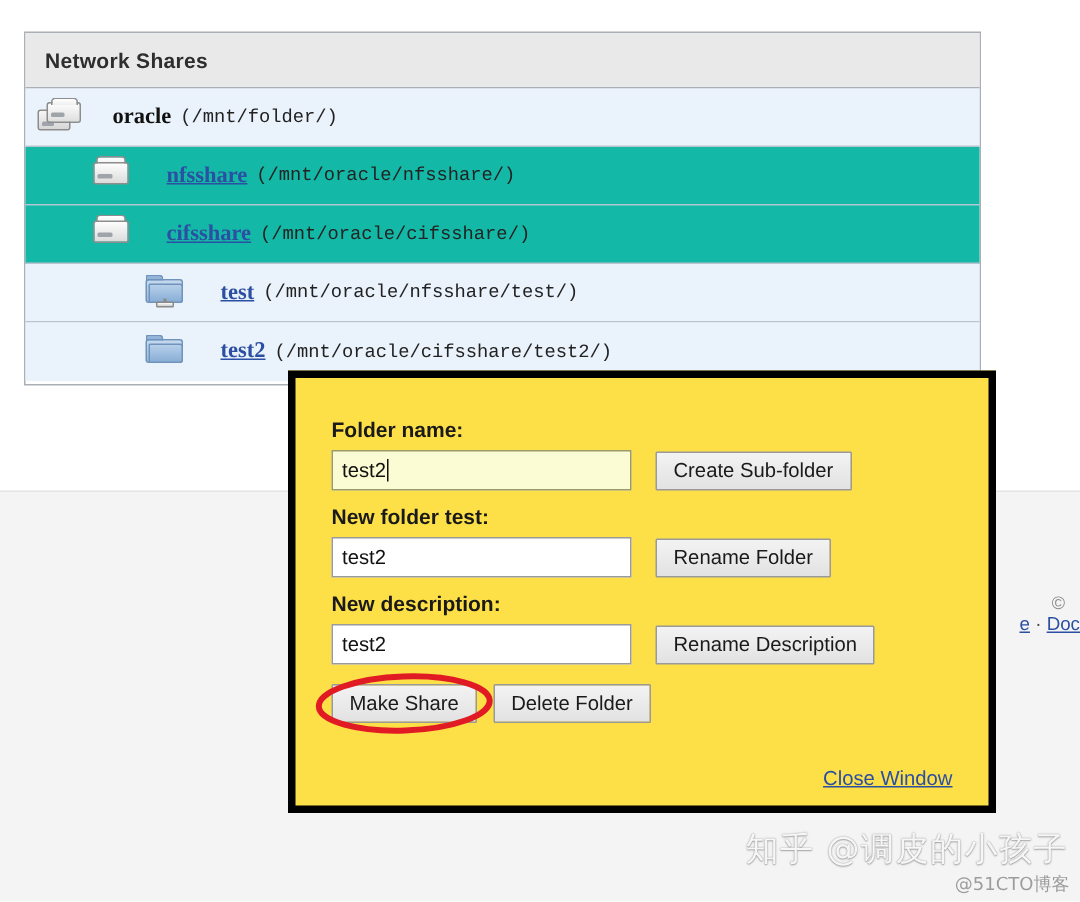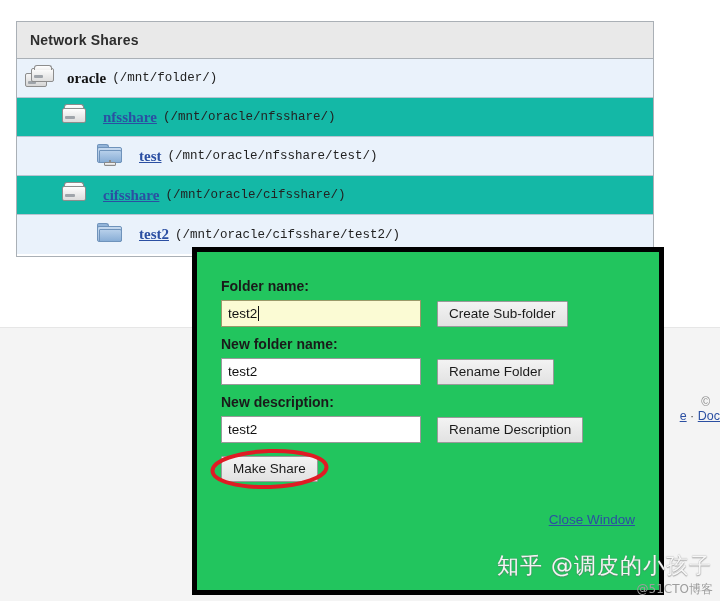--- a/index.html
+++ b/index.html
@@ -48,21 +48,21 @@
   }
   .share-row:last-child { border-bottom:none; }
   .row-blue { background:#eaf2fb; }
   .row-pink { background:#14b8a6; }
 
   .row-icon { flex:0 0 auto; width:30px; height:26px; position:relative; }
 
   .share-name {
     font-family:"Liberation Serif", serif;
     font-size:15px;
-    margin-left:12px;
+    margin-left:20px;
     text-align:center;
   }
   .share-name.plain { font-weight:bold; color:#111; }
   .share-name.link  { color:#2b4fa2; text-decoration:underline; font-weight:bold; }
   .share-path {
     font-family:"Liberation Mono", monospace;
     font-size:12.5px; color:#222; margin-left:6px;
   }
 
   
@@ -147,22 +147,22 @@
     display:block; color:#8a8a8a; font-size:12px; text-align:right;
     padding-right:10px; line-height:14px;
   }
   .footer-partial .lnk{
     color:#2b4fa2; text-decoration:underline;
   }
   .footer-partial .dot{ color:#444; text-decoration:none; }
 
   
   .dialog {
-    position:absolute; left:192px; top:247px; width:472px; height:348px;
-    background:#22c55e;
+    position:absolute; left:192px; top:247px; width:472px; height:295px;
+    background:#fde047;
     border:5px solid #000000;
     z-index:20;
   }
   .dialog-inner{ padding:26px 24px 0 24px; }
 
   .field-label{
     font-family:"Liberation Sans", sans-serif;
     font-size:14px; font-weight:bold; color:#1a1a1a;
     margin:0 0 6px 0;
   }
@@ -270,48 +270,48 @@
         <div class="ico-disk">
             <div class="top"></div>
             <div class="body"></div>
             <div class="slot"></div>
           </div>
       </div>
       <span class="share-name link">nfsshare</span>
       <span class="share-path">(/mnt/oracle/nfsshare/)</span>
     </div>
 
+    <div class="share-row row-pink" style="padding-left:44px;">
+      <div class="row-icon">
+        <div class="ico-disk">
+            <div class="top"></div>
+            <div class="body"></div>
+            <div class="slot"></div>
+          </div>
+      </div>
+      <span class="share-name link">cifsshare</span>
+      <span class="share-path">(/mnt/oracle/cifsshare/)</span>
+    </div>
+
     <div class="share-row row-blue" style="padding-left:80px;">
       <div class="row-icon">
         <div class="ico-folder">
           <div class="tab"></div>
             <div class="bk"></div>
             <div class="fr"></div>
           <div class="net">
               <div class="stem"></div>
               <div class="base"></div>
             </div>
         </div>
       </div>
       <span class="share-name link">test</span>
       <span class="share-path">(/mnt/oracle/nfsshare/test/)</span>
     </div>
 
-    <div class="share-row row-pink" style="padding-left:44px;">
-      <div class="row-icon">
-        <div class="ico-disk">
-            <div class="top"></div>
-            <div class="body"></div>
-            <div class="slot"></div>
-          </div>
-      </div>
-      <span class="share-name link">cifsshare</span>
-      <span class="share-path">(/mnt/oracle/cifsshare/)</span>
-    </div>
-
     <div class="share-row row-blue" style="padding-left:80px;">
       <div class="row-icon">
         <div class="ico-folder">
           <div class="tab"></div>
             <div class="bk"></div>
             <div class="fr"></div>
         </div>
       </div>
       <span class="share-name link">test2</span>
       <span class="share-path">(/mnt/oracle/cifsshare/test2/)</span>
@@ -332,21 +332,21 @@
       <div class="field-row">
         <div class="txt-input focused">
           <span class="input-text-wrap">
             <span>test2</span>
               <span class="cursor-caret"></span>
           </span>
         </div>
         <button class="btn">Create Sub-folder</button>
       </div>
 
-      <div class="field-label">New folder name:</div>
+      <div class="field-label">New folder test:</div>
       <div class="field-row">
         <div class="txt-input">
           <span class="input-text-wrap">
             <span>test2</span>
           </span>
         </div>
         <button class="btn">Rename Folder</button>
       </div>
 
       <div class="field-label">New description:</div>
@@ -361,20 +361,21 @@
 
       <div class="action-row">
         <span style="position:relative; display:inline-block;">
           <button class="btn">Make Share</button>
           <span class="annot-ellipse">
             <svg viewBox="0 0 123 44" xmlns="http://www.w3.org/2000/svg">
               <ellipse cx="61.5" cy="22" rx="57" ry="18" fill="none" stroke="#e01b24" stroke-width="4" transform="rotate(-2 61.5 22)"></ellipse>
             </svg>
           </span>
         </span>
+        <button class="btn">Delete Folder</button>
       </div>
 
       <div class="close-row">
         <a class="close-link" href="#">Close Window</a>
       </div>
 
     </div>
   </div>
 
   <div class="wm-zhihu">知乎 @调皮的小孩子</div>

